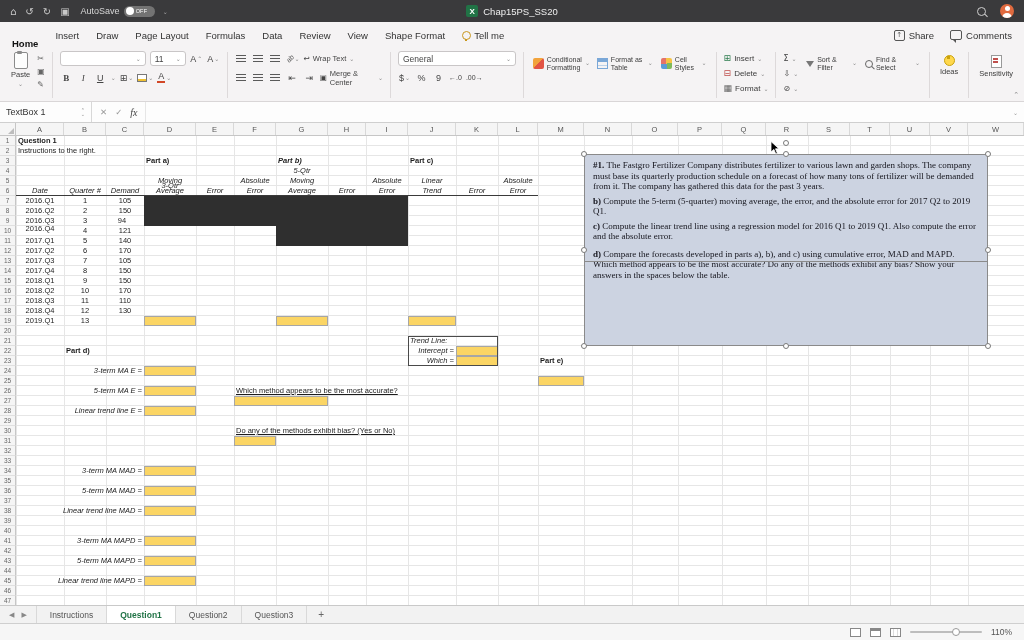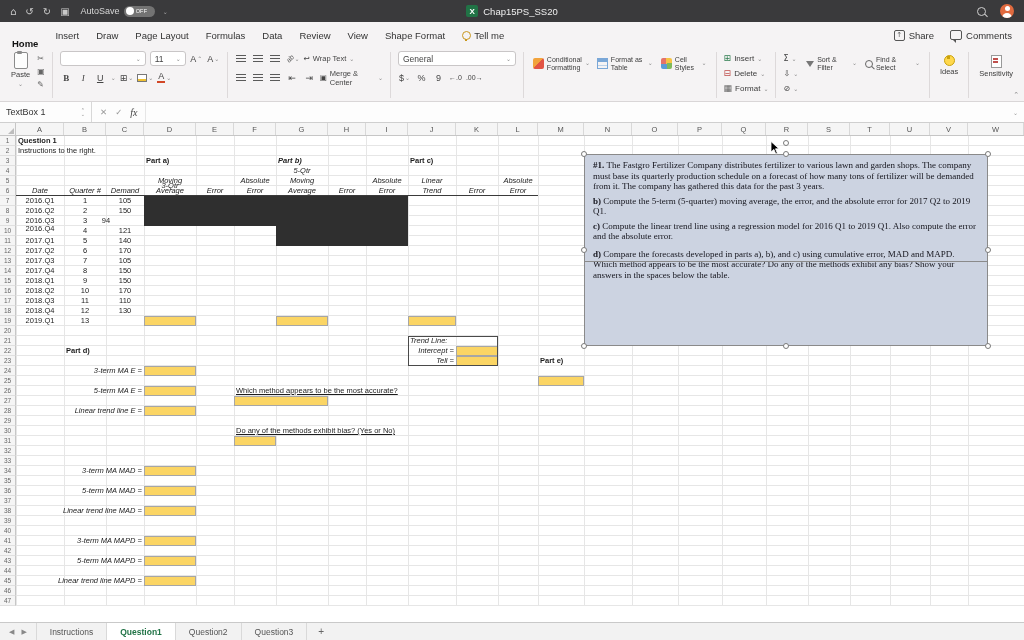--- a/index.html
+++ b/index.html
@@ -577,31 +577,31 @@
         <div class="cell al-r fi" style="left: 16px; top: 330px; width: 128px;">3-term MA MAD =</div>
         <div class="cell al-r fi" style="left: 16px; top: 350px; width: 128px;">5-term MA MAD =</div>
         <div class="cell al-r fi" style="left: 16px; top: 370px; width: 128px;">Linear trend line MAD =</div>
         <div class="cell al-r fi" style="left: 16px; top: 400px; width: 128px;">3-term MA MAPD =</div>
         <div class="cell al-r fi" style="left: 16px; top: 420px; width: 128px;">5-term MA MAPD =</div>
         <div class="cell al-r fi" style="left: 16px; top: 440px; width: 128px;">Linear trend line MAPD =</div>
         <div class="cell fu" style="left: 234px; top: 290px; width: 264px;">Do any of the methods exhibit bias? (Yes or No)</div>
         <div class="cell fu" style="left: 234px; top: 250px; width: 264px;">Which method appears to be the most accurate?</div>
         <div class="cell fi" style="left: 408px; top: 200px; width: 90px;">Trend Line:</div>
         <div class="cell al-r fi" style="left: 408px; top: 210px; width: 48px;">Intercept =</div>
-        <div class="cell al-r fi" style="left: 408px; top: 220px; width: 48px;">Tell =</div>
+        <div class="cell al-r fi" style="left: 408px; top: 220px; width: 48px;">Which =</div>
         <div class="cell fb" style="left: 538px; top: 220px; width: 46px;">Part e)</div>
         <div class="cell al-c" style="left: 16px; top: 60px; width: 48px;">2016.Q1</div>
         <div class="cell al-c" style="left: 64px; top: 60px; width: 42px;">1</div>
         <div class="cell al-c" style="left: 106px; top: 60px; width: 38px;">105</div>
         <div class="cell al-c" style="left: 16px; top: 70px; width: 48px;">2016.Q2</div>
         <div class="cell al-c" style="left: 64px; top: 70px; width: 42px;">2</div>
         <div class="cell al-c" style="left: 106px; top: 70px; width: 38px;">150</div>
         <div class="cell al-c" style="left: 16px; top: 80px; width: 48px;">2016.Q3</div>
         <div class="cell al-c" style="left: 64px; top: 80px; width: 42px;">3</div>
-        <div class="cell al-c" style="left: 90px; top: 80px; width: 32px;">94</div>
+        <div class="cell al-c" style="left: 106px; top: 80px; width: 32px;">94</div>
         <div class="cell al-c" style="left: 16px; top: 88px; width: 48px;">2016.Q4</div>
         <div class="cell al-c" style="left: 64px; top: 90px; width: 42px;">4</div>
         <div class="cell al-c" style="left: 106px; top: 90px; width: 38px;">121</div>
         <div class="cell al-c" style="left: 16px; top: 100px; width: 48px;">2017.Q1</div>
         <div class="cell al-c" style="left: 64px; top: 100px; width: 42px;">5</div>
         <div class="cell al-c" style="left: 106px; top: 100px; width: 38px;">140</div>
         <div class="cell al-c" style="left: 16px; top: 110px; width: 48px;">2017.Q2</div>
         <div class="cell al-c" style="left: 64px; top: 110px; width: 42px;">6</div>
         <div class="cell al-c" style="left: 106px; top: 110px; width: 38px;">170</div>
         <div class="cell al-c" style="left: 16px; top: 120px; width: 48px;">2017.Q3</div>
@@ -636,14 +636,23 @@
         <div class="stab sfirst">Instructions</div>
         <div class="stab active">Question1</div>
         <div class="stab">Question2</div>
         <div class="stab">Question3</div>
       </div>
     <div class="saddwrap">
         <span>+</span>
       </div>
   </div>
 
+  <div class="status">
+    <span class="sbic"></span>
+    <span class="sbic v2"></span>
+    <span class="sbic v3"></span>
+    <span class="slider">
+        <span class="sknob"></span>
+      </span>
+    <span>110%</span>
+  </div>
 
 </div>
 
 </body></html>

